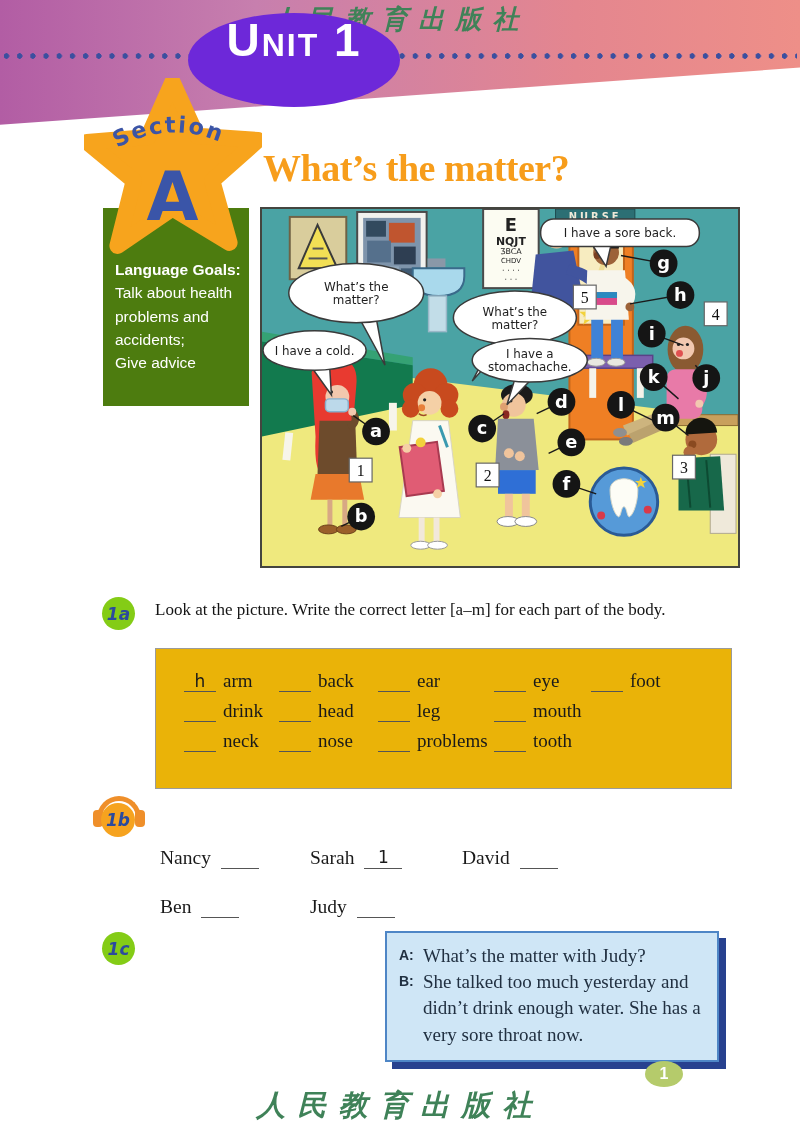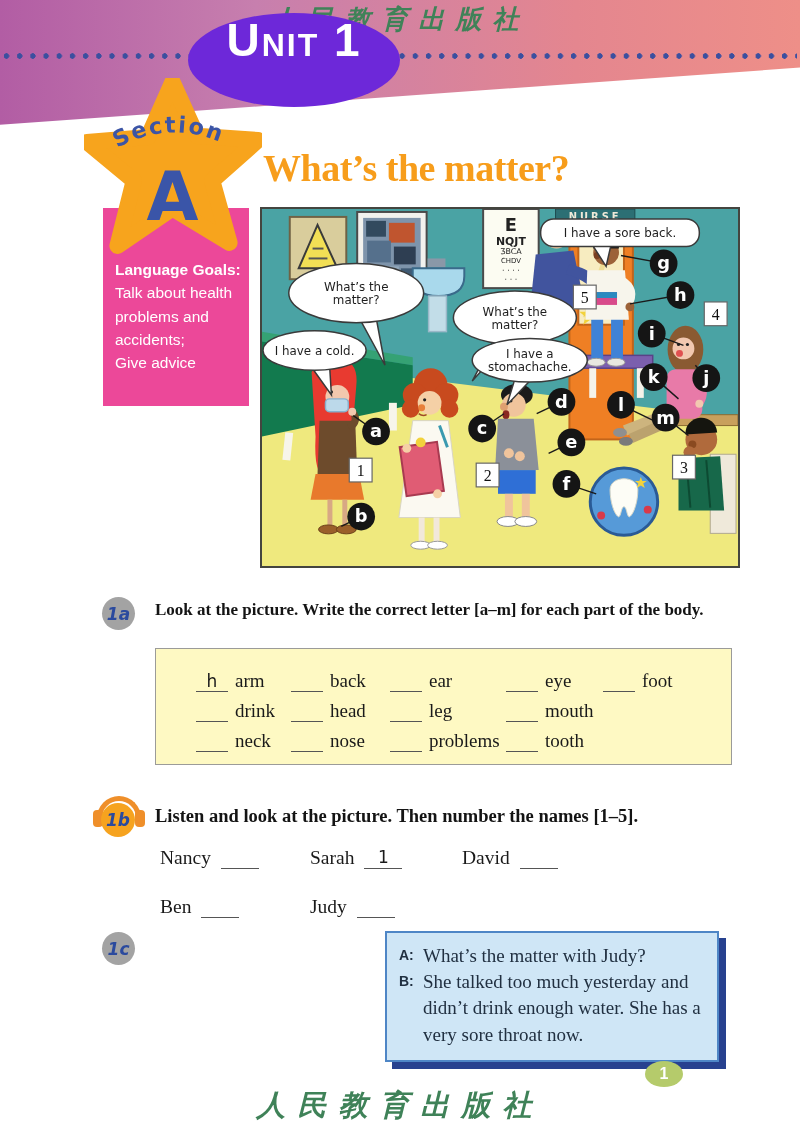--- a/index.html
+++ b/index.html
@@ -20,54 +20,54 @@
                 background:#6d28d9;border-radius:50%;display:flex;justify-content:center;}
   .unit-ellipse span{color:#fff;font-family:"Liberation Sans",sans-serif;font-weight:700;
                      font-size:46px;font-variant:small-caps;letter-spacing:2px;}
 
   
   .star-svg{position:absolute;left:84px;top:78px;width:178px;height:178px;z-index:3;}
   .page-title{position:absolute;left:263px;top:146px;font-size:38px;font-weight:700;
               color:#f79d1b;letter-spacing:-0.5px;}
 
   
-  .goals{position:absolute;left:103px;top:208px;width:146px;height:198px;background:#ec4899;
+  .goals{position:absolute;left:103px;top:208px;width:146px;height:198px;background:#4d7c0f;
          box-sizing:border-box;padding:50px 6px 0 12px;color:#fff;z-index:2;
          font-family:"Liberation Sans",sans-serif;font-size:15.5px;line-height:1.5;}
   .goals .gh{font-weight:700;}
 
   
   .picture{position:absolute;left:260px;top:207px;width:480px;height:361px;
            border:2px solid #44453f;box-sizing:border-box;background:#4aa3a4;}
   .pic-svg{display:block;width:100%;height:100%;}
 
   
-  .badge{position:absolute;width:33px;height:33px;border-radius:50%;background:#a3a3a3;
+  .badge{position:absolute;width:33px;height:33px;border-radius:50%;background:#84cc16;
          color:#2b4a9e;font-family:"DejaVu Sans",sans-serif;font-weight:700;font-style:italic;
          font-size:17px;display:flex;align-items:center;justify-content:center;z-index:2;}
   .b1a{left:102px;top:597px;}
   .b1c{left:102px;top:932px;}
   .phones{position:absolute;left:95px;top:801px;width:48px;height:42px;z-index:2;}
   .phones .band{position:absolute;left:2px;top:-5px;width:44px;height:28px;box-sizing:border-box;
                 border:5px solid #ef8f2a;border-bottom:none;border-radius:24px 24px 0 0;}
   .phones .cup{position:absolute;top:9px;width:10px;height:17px;border-radius:4px;background:#ef8f2a;}
   .cup-l{left:-2px;} .cup-r{right:-2px;}
   .phones .badge-core{position:absolute;left:6px;top:2px;width:34px;height:34px;border-radius:50%;
                 background:#f6a31f;color:#2b4a9e;font-family:"DejaVu Sans",sans-serif;font-weight:700;
                 font-style:italic;font-size:17px;display:flex;align-items:center;justify-content:center;}
 
   
-  .instr{position:absolute;font-weight:700;color:#141414;}
+  .instr{position:absolute;font-weight:400;color:#141414;}
   .i1a{left:155px;top:600px;font-size:17px;white-space:nowrap;}
   .i1b{left:155px;top:806px;font-size:18.5px;white-space:nowrap;}
   .i1c{left:155px;top:936px;width:215px;font-size:19.5px;line-height:1.5;}
 
   
-  .word-box{position:absolute;left:155px;top:648px;width:577px;height:117px;background:#fef9c3;
-            border:1.6px solid #9b9b99;box-sizing:border-box;padding:21px 0 0 40px;}
+  .word-box{position:absolute;left:155px;top:648px;width:577px;height:141px;background:#eab308;
+            border:1.6px solid #9b9b99;box-sizing:border-box;padding:21px 0 0 28px;}
   .word-grid{display:grid;grid-template-columns:95px 99px 116px 97px 1fr;row-gap:8px;font-size:19px;}
   .word-cell{white-space:nowrap;}
   .blank{display:inline-block;width:32px;height:20px;line-height:20px;border-bottom:1.4px solid #555;
          margin-right:7px;text-align:center;vertical-align:bottom;}
   .hand{font-family:"DejaVu Sans",sans-serif;font-size:17px;}
 
   
   .names{position:absolute;left:160px;top:846px;width:460px;display:grid;
          grid-template-columns:150px 152px 1fr;row-gap:26px;font-size:19.5px;}
   .name-cell{white-space:nowrap;}
@@ -431,21 +431,20 @@
         <div class="word-cell"></div>
       </div>
   </div>
 
   <div class="phones">
     <span class="band"></span>
     <span class="cup cup-l"></span>
     <span class="cup cup-r"></span>
     <span class="badge-core">1b</span>
   </div>
-  <div class="instr i1b">Listen and look at the picture. Then number the names [1–5].</div>
   <div class="names">
       <div class="name-cell"><span class="">Nancy</span><span class="nblank"></span></div>
       <div class="name-cell"><span class="">Sarah</span><span class="nblank">1</span></div>
       <div class="name-cell"><span class="">David</span><span class="nblank"></span></div>
       <div class="name-cell"><span class="">Ben</span><span class="nblank"></span></div>
       <div class="name-cell"><span class="">Judy</span><span class="nblank"></span></div>
       <div class="name-cell"></div>
     </div>
 
   <div class="badge b1c">1c</div>

